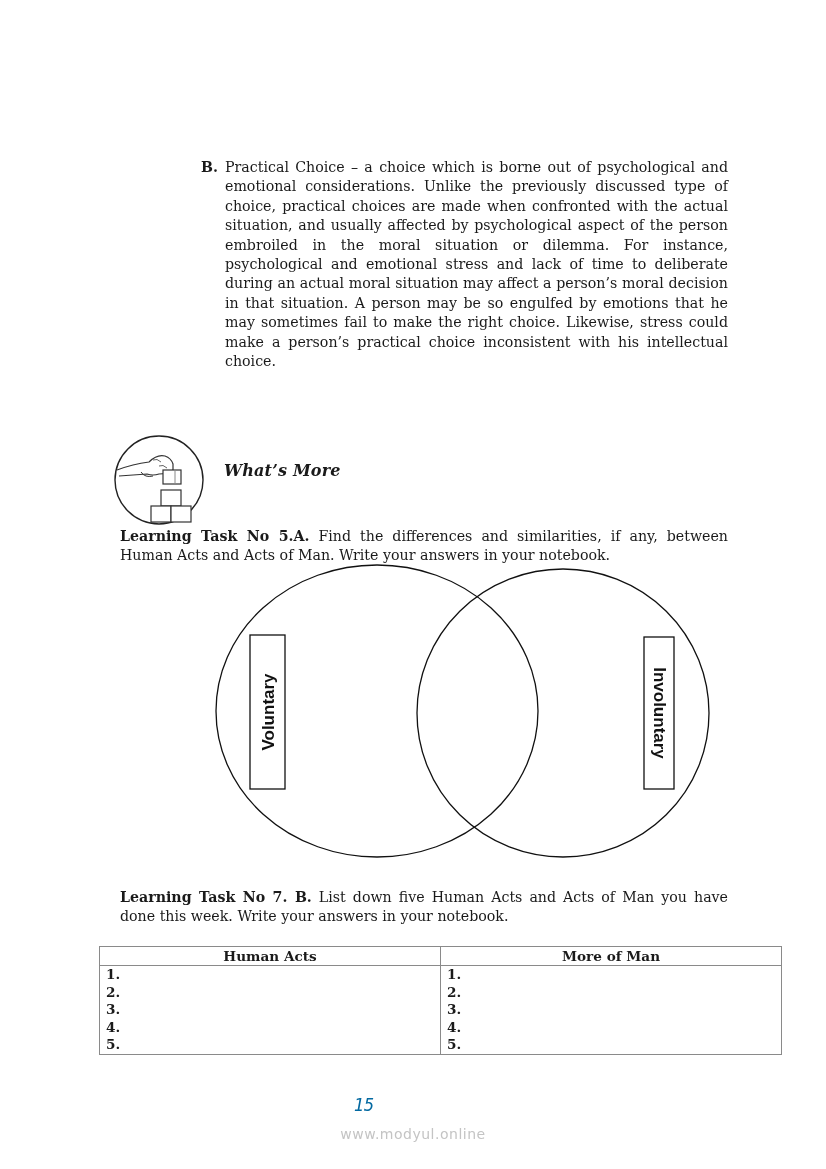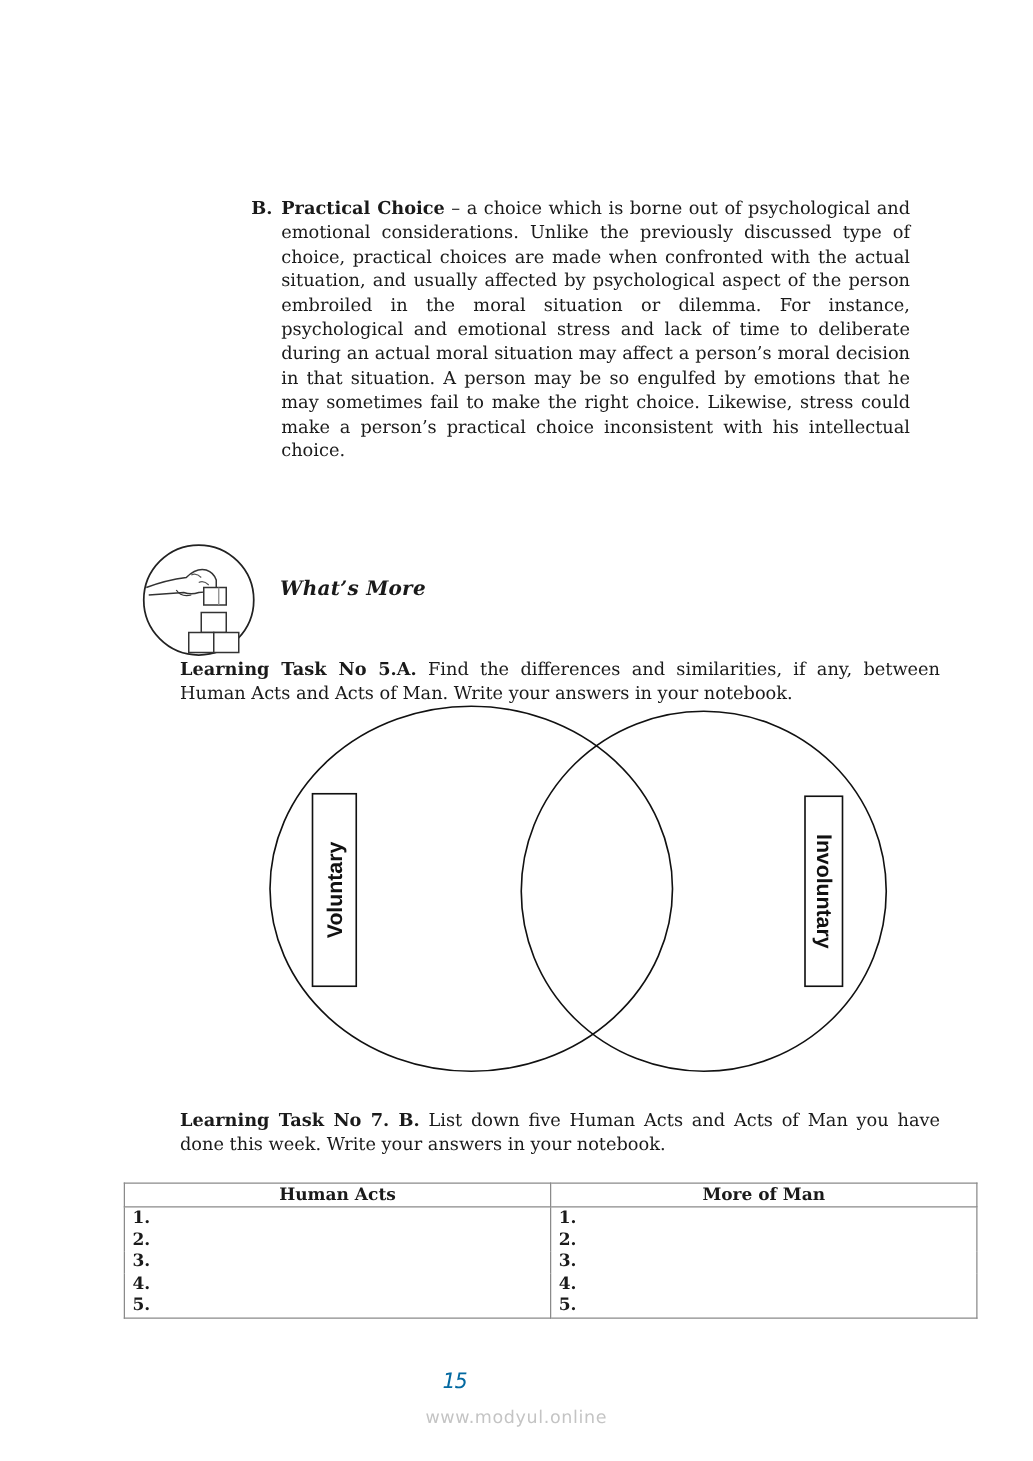--- a/index.html
+++ b/index.html
@@ -12,36 +12,36 @@
 
     
     .sec-b {
       left: 201px; top: 158px; width: 527px;
       font-size: 14.2px; line-height: 19.4px;
     }
     .sec-b .letter { position: absolute; left: 0; top: 0; font-weight: bold; }
     .sec-b .body {
       margin-left: 24px; text-align: justify; text-align-last: left;
     }
-    .sec-b .term { font-weight: bold; }
+    .sec-b .term { font-weight: normal; }
 
     
     .wm-icon { left: 113px; top: 434px; width: 92px; height: 92px; }
     .wm-title {
       left: 224px; top: 461px;
       font-family: "DejaVu Serif", serif;
       font-weight: bold; font-style: italic; font-size: 16px;
       letter-spacing: 0.2px;
     }
 
     
     .task {
       left: 120px; width: 608px;
       font-size: 14.2px; line-height: 19.4px;
-      text-align: justify; text-align-last: left; margin-left: 24px;
+      text-align: justify; text-align-last: left;
     }
     .task .label { font-weight: bold; }
     .task-a { top: 527px; }
     .task-b { top: 888px; }
 
     
     .venn { left: 0; top: 0; width: 826px; height: 1169px; pointer-events: none; }
     .venn * { pointer-events: auto; }
     .venn-label {
       font-family: "Liberation Sans", "DejaVu Sans", sans-serif;

